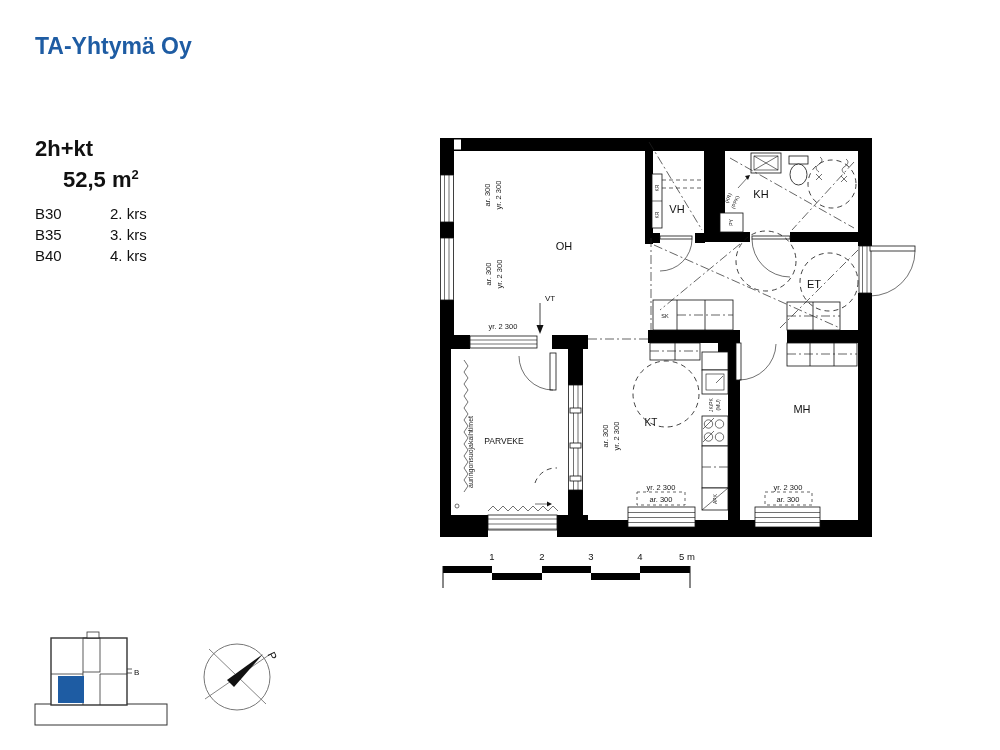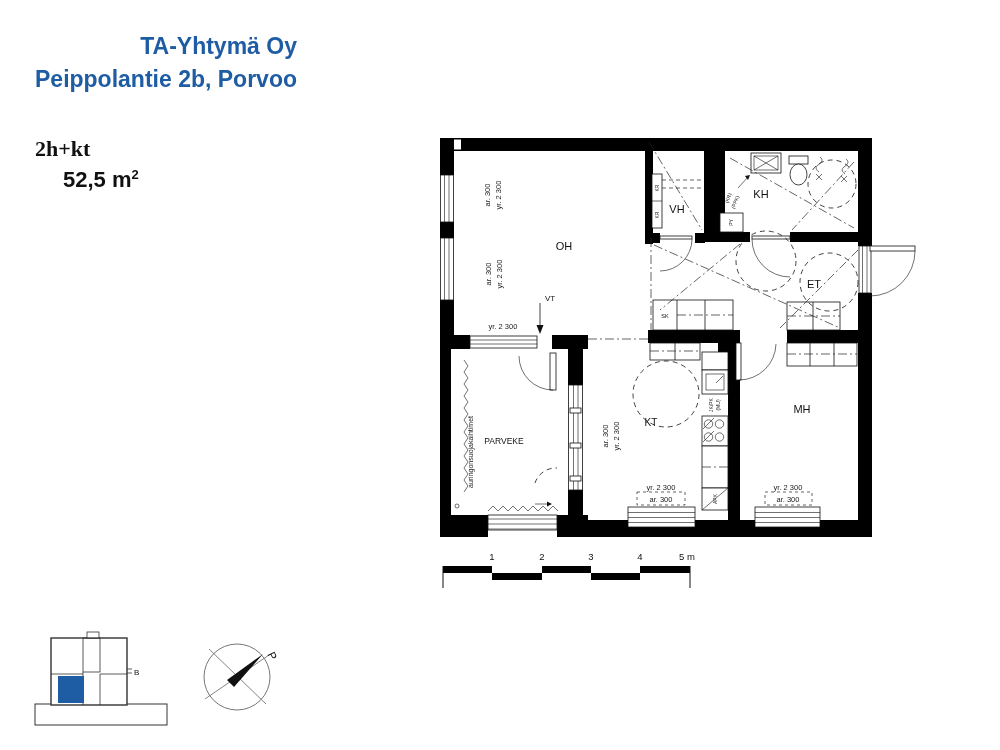--- a/index.html
+++ b/index.html
@@ -1,19 +1,19 @@
 <!DOCTYPE html>
 <html><head>
 <meta charset="utf-8">
 <style>
   html,body{margin:0;padding:0;background:#fff;}
   .page{position:relative;width:1000px;height:750px;background:#fff;overflow:hidden;
-        font-family:"Liberation Sans",sans-serif;color:#111;text-align:right;}
+        font-family:"Liberation Sans",sans-serif;color:#111;}
   .brand{position:absolute;left:35px;top:30px;line-height:33px;font-size:23px;font-weight:700;color:#1e5ca3;}
-  .apt-type{position:absolute;left:35px;top:136px;font-size:22px;font-weight:700;color:#111;font-family:Liberation Serif, serif;}
+  .apt-type{position:absolute;left:35px;top:136px;font-size:22px;font-weight:700;color:#111;}
   .apt-area{position:absolute;left:35px;top:167px;font-size:22px;font-weight:700;color:#111;margin-left:28px;}
   .apt-area sup{font-size:13px;}
   .units{position:absolute;left:35px;top:205px;font-size:15px;color:#111;}
   .units .row{height:21px;}
   .units .uid{display:inline-block;width:75px;}
   svg text{font-family:"Liberation Sans",sans-serif;fill:#111;}
   .wall{fill:#000;stroke:none;}
   .box{fill:#fff;stroke:#111;stroke-width:0.8;}
   .ln{stroke:#111;stroke-width:0.8;fill:none;}
   .thin{stroke:#111;stroke-width:0.6;fill:none;}
@@ -26,26 +26,30 @@
   .tiny{font-size:5px;}
   .bar{fill:#000;}
 </style>
 </head>
 <body>
 
 <div class="page">
 
   <div class="brand">
     <div>TA-Yhtymä Oy</div>
-    <div>Peippolantie 2b, Porvoo</div>
   </div>
 
   <div class="apt-type">2h+kt</div>
   <div class="apt-area"><span>52,5 m</span><sup>2</sup></div>
 
+  <div class="units">
+    <div class="row"><span class="uid">B30</span><span>2. krs</span></div>
+    <div class="row"><span class="uid">B35</span><span>3. krs</span></div>
+    <div class="row"><span class="uid">B40</span><span>4. krs</span></div>
+  </div>
 
   <svg style="position:absolute;left:440px;top:138px;" width="560" height="470" viewBox="0 0 560 470">
 
     <g>
       <rect class="wall" x="0" y="0" width="432" height="13"></rect>
       <rect x="14" y="1.5" width="7" height="10" fill="#fff"></rect>
       <rect class="wall" x="0" y="0" width="14" height="37"></rect>
       <rect class="wall" x="0" y="84" width="14" height="16"></rect>
       <rect class="wall" x="0" y="162" width="14" height="46"></rect>
       <rect class="wall" x="0" y="208" width="11" height="170"></rect>

